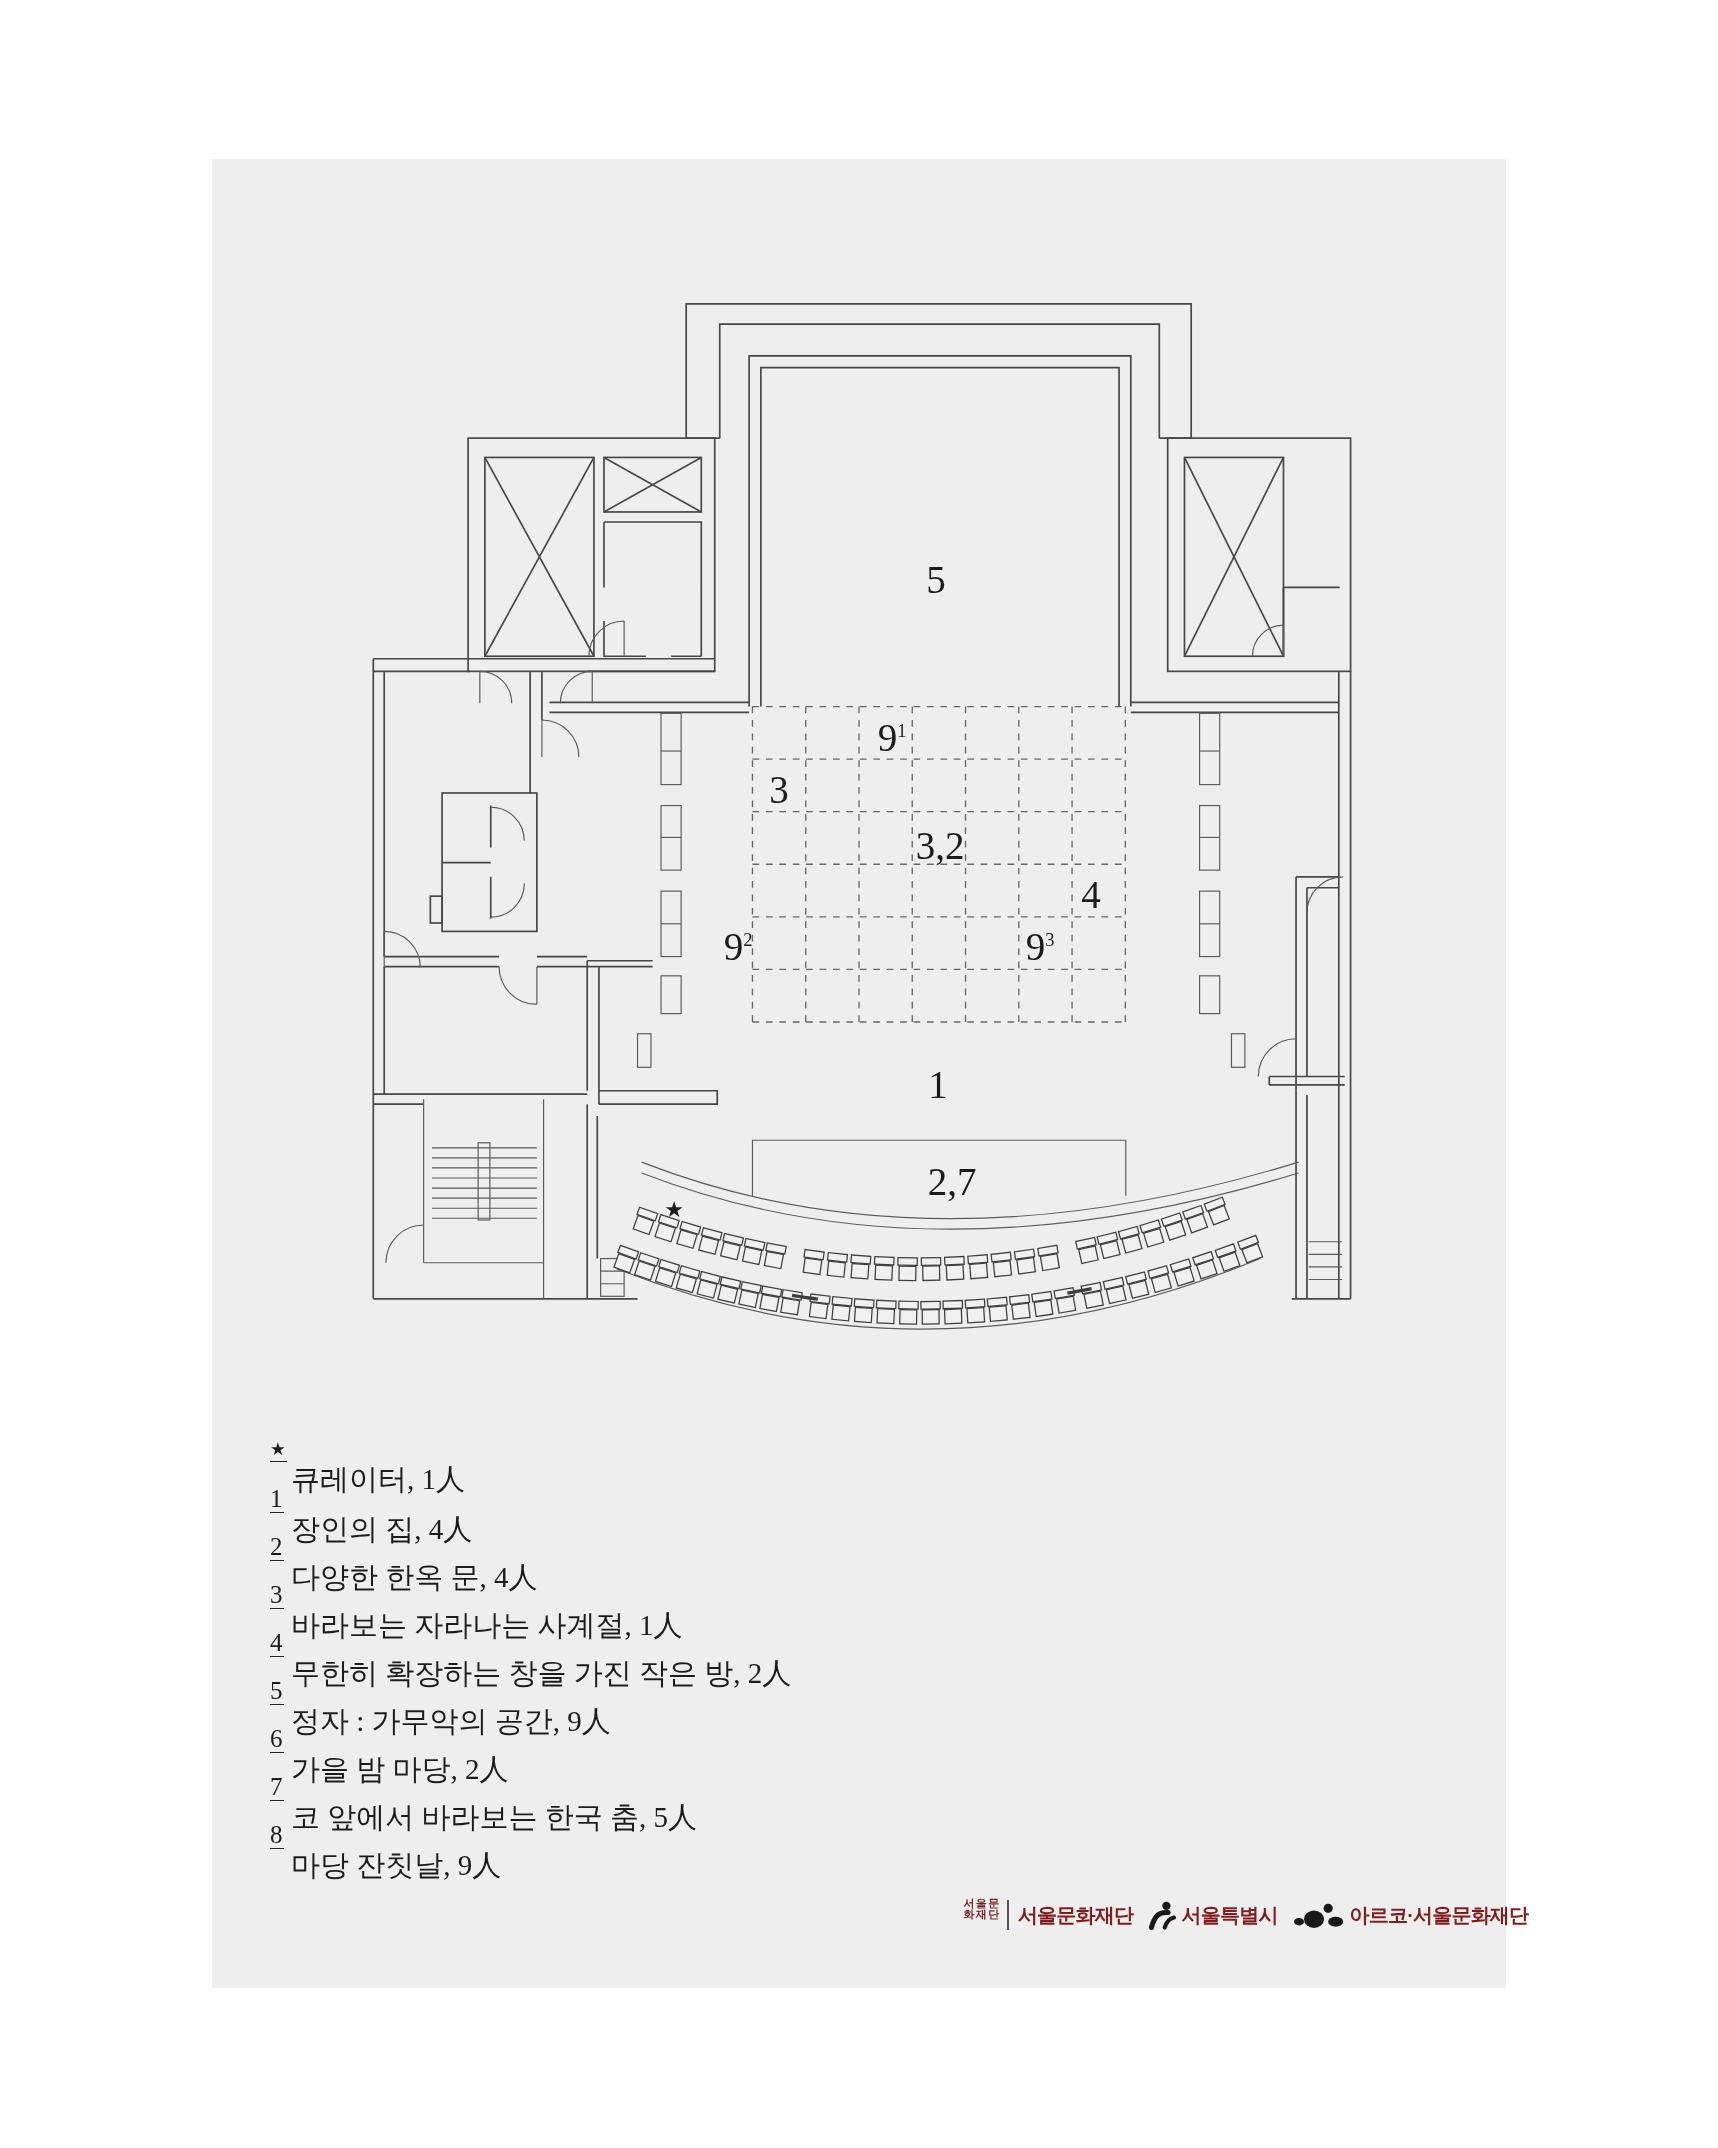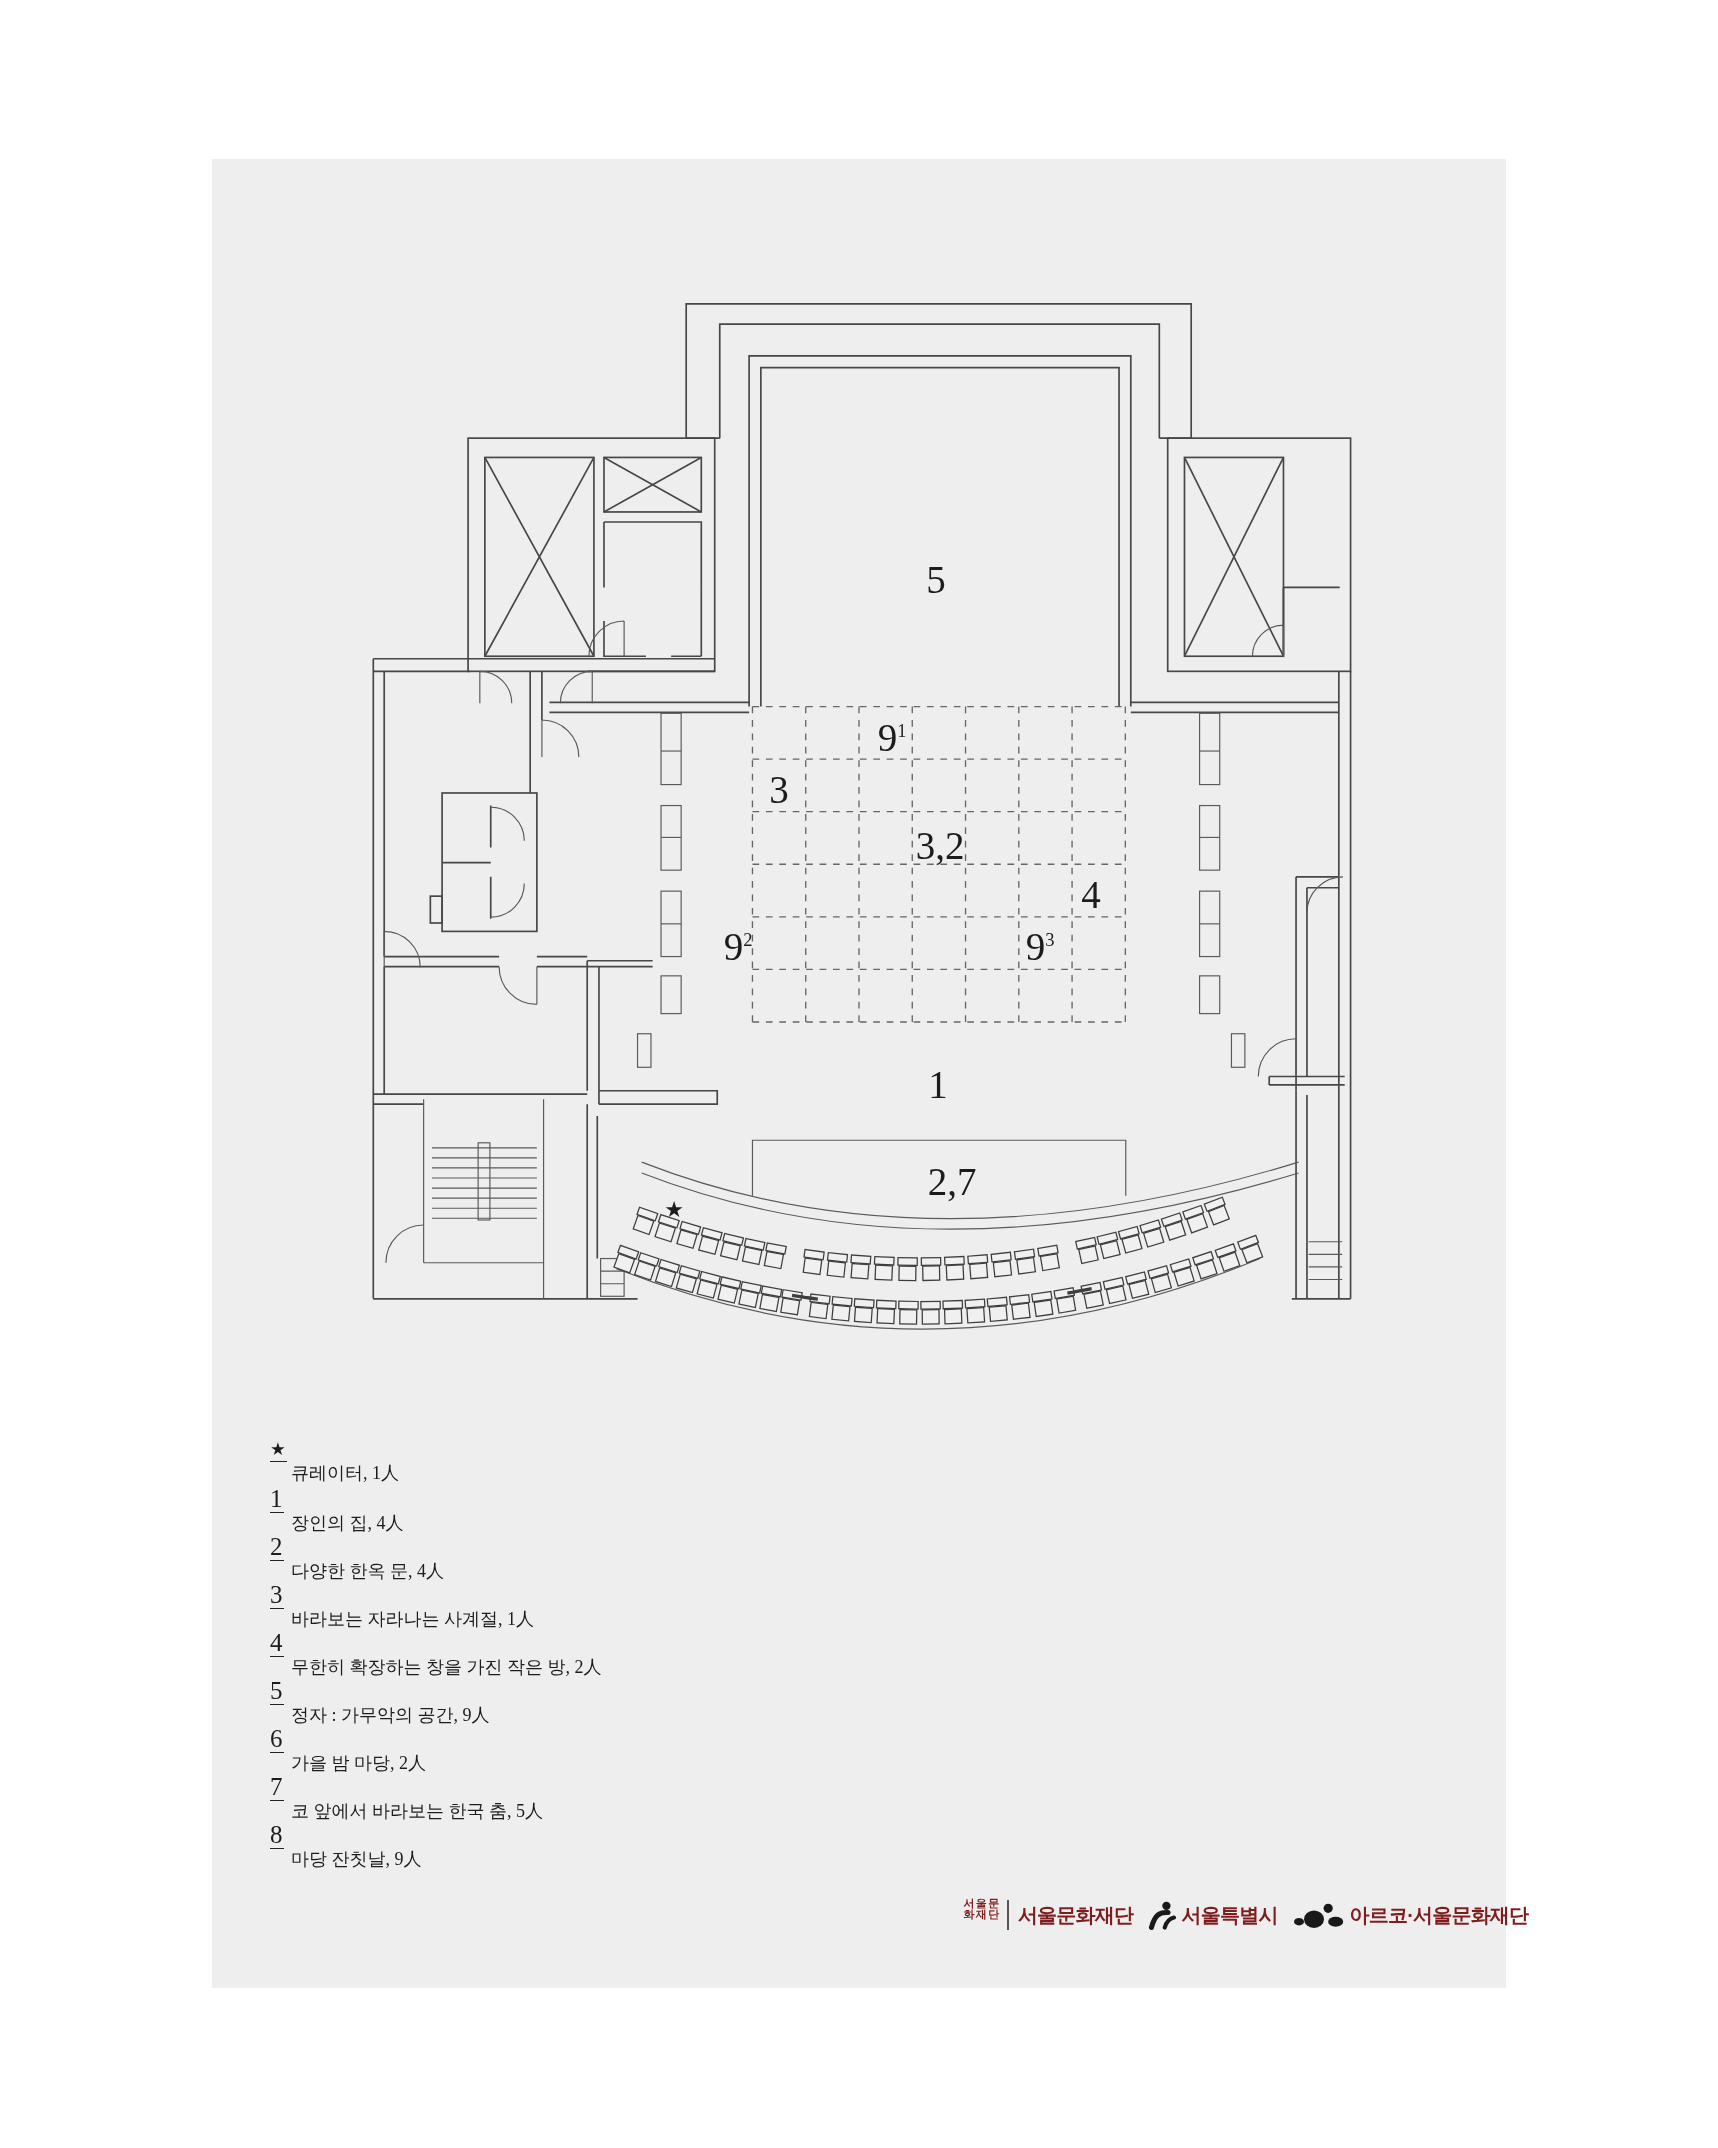--- a/index.html
+++ b/index.html
@@ -13,21 +13,21 @@
   .plan-label{position:absolute;transform:translate(-50%,-50%);font-size:39px;line-height:1;
               color:#1c1c1c;white-space:nowrap;}
   .plan-label sup{font-size:18.5px;}
   .plan-label.star{font-size:22px;}
   .legend{position:absolute;left:270px;top:1438px;}
   .legend-item{height:48px;}
   .legend-marker{display:inline-block;min-width:12.6px;border-bottom:1.7px solid #222;
                  font-size:25px;line-height:1;padding:0 1.7px 0.8px 0;}
   .legend-marker sup{font-size:12.6px;letter-spacing:-0.8px;}
   .legend-item.star .legend-marker{font-size:17.6px;padding-bottom:2.5px;}
-  .legend-label{font-size:18px;line-height:1.05;margin:1.7px 0 0 21px;white-space:nowrap;}
+  .legend-label{font-size:29px;line-height:1.05;margin:1.7px 0 0 21px;white-space:nowrap;}
   .footer{position:absolute;left:962px;top:1893px;height:44px;display:flex;align-items:center;
           font-family:"Liberation Sans",sans-serif;font-weight:bold;color:#7f1d1d;}
   .seal{width:40px;height:35px;font-size:11px;line-height:1.05;word-break:break-all;
         letter-spacing:1.3px;text-align:center;}
   .fdivider{width:1.7px;height:30px;background:#555;margin:0 9.2px 0 5px;}
   .ftext{font-size:20px;letter-spacing:-0.8px;white-space:nowrap;}
   .flogo{margin:0 5px 0 15px;flex:none;}
 </style>
 </head>
 <body>

